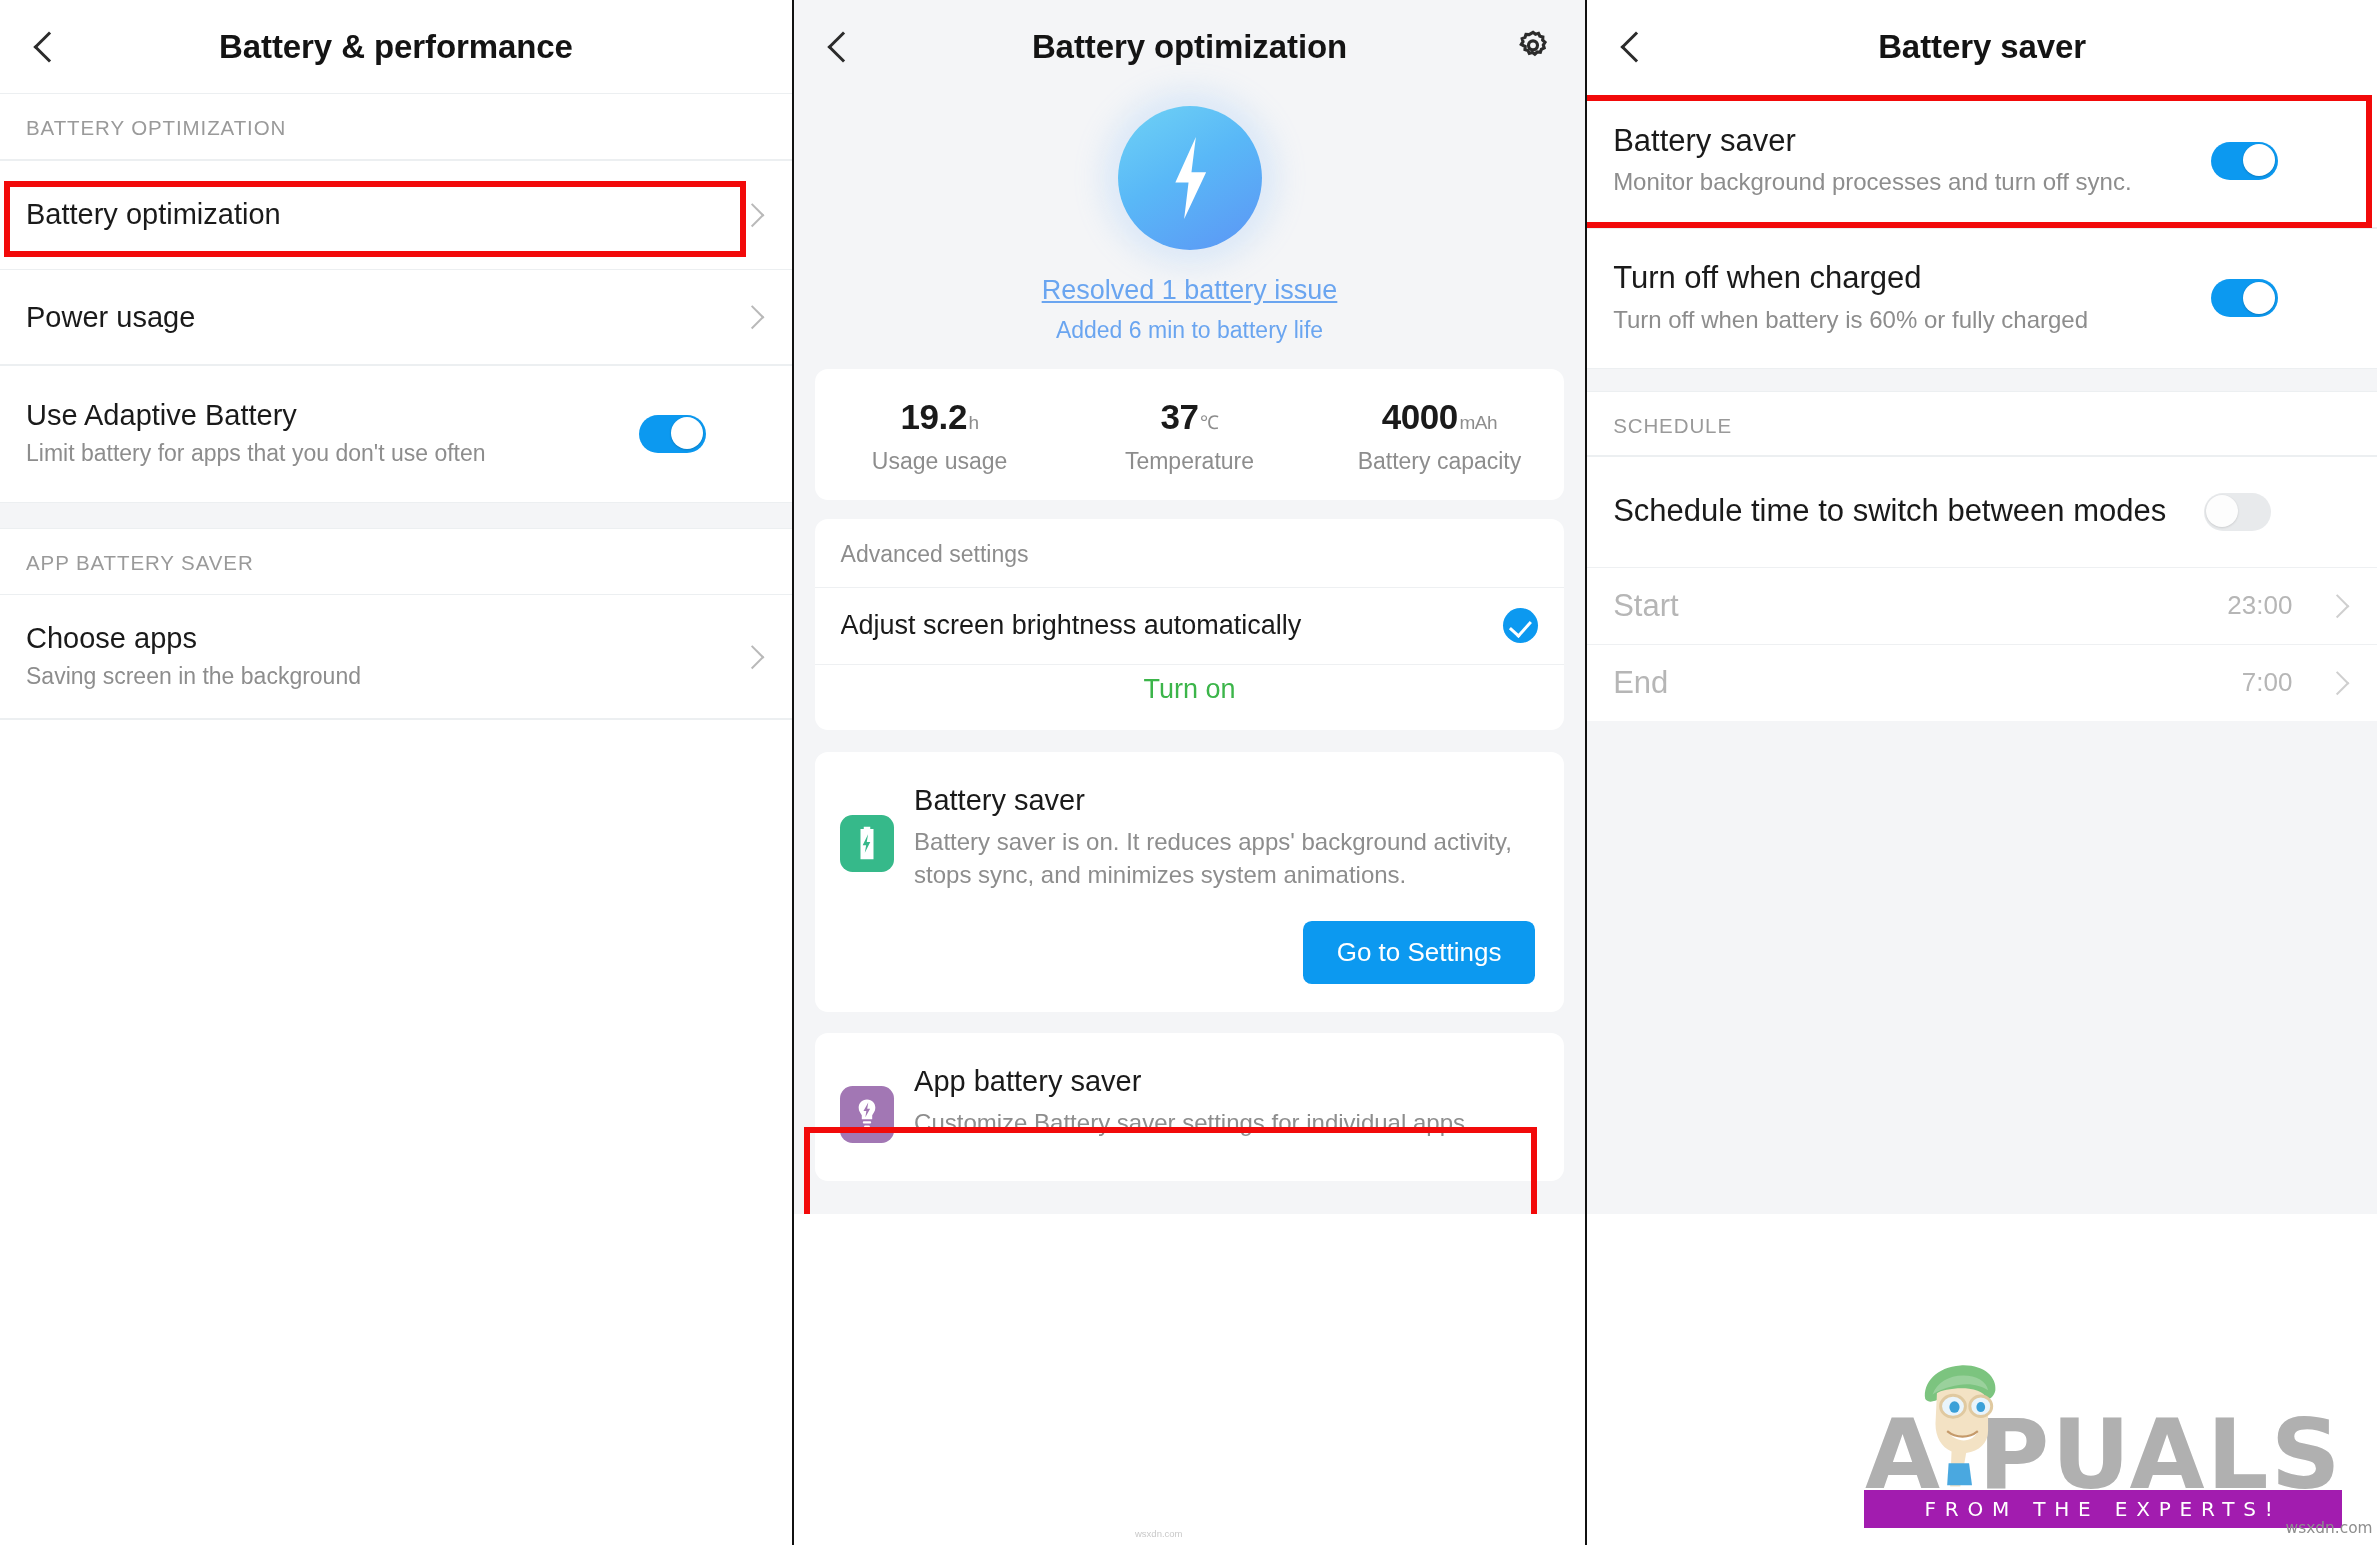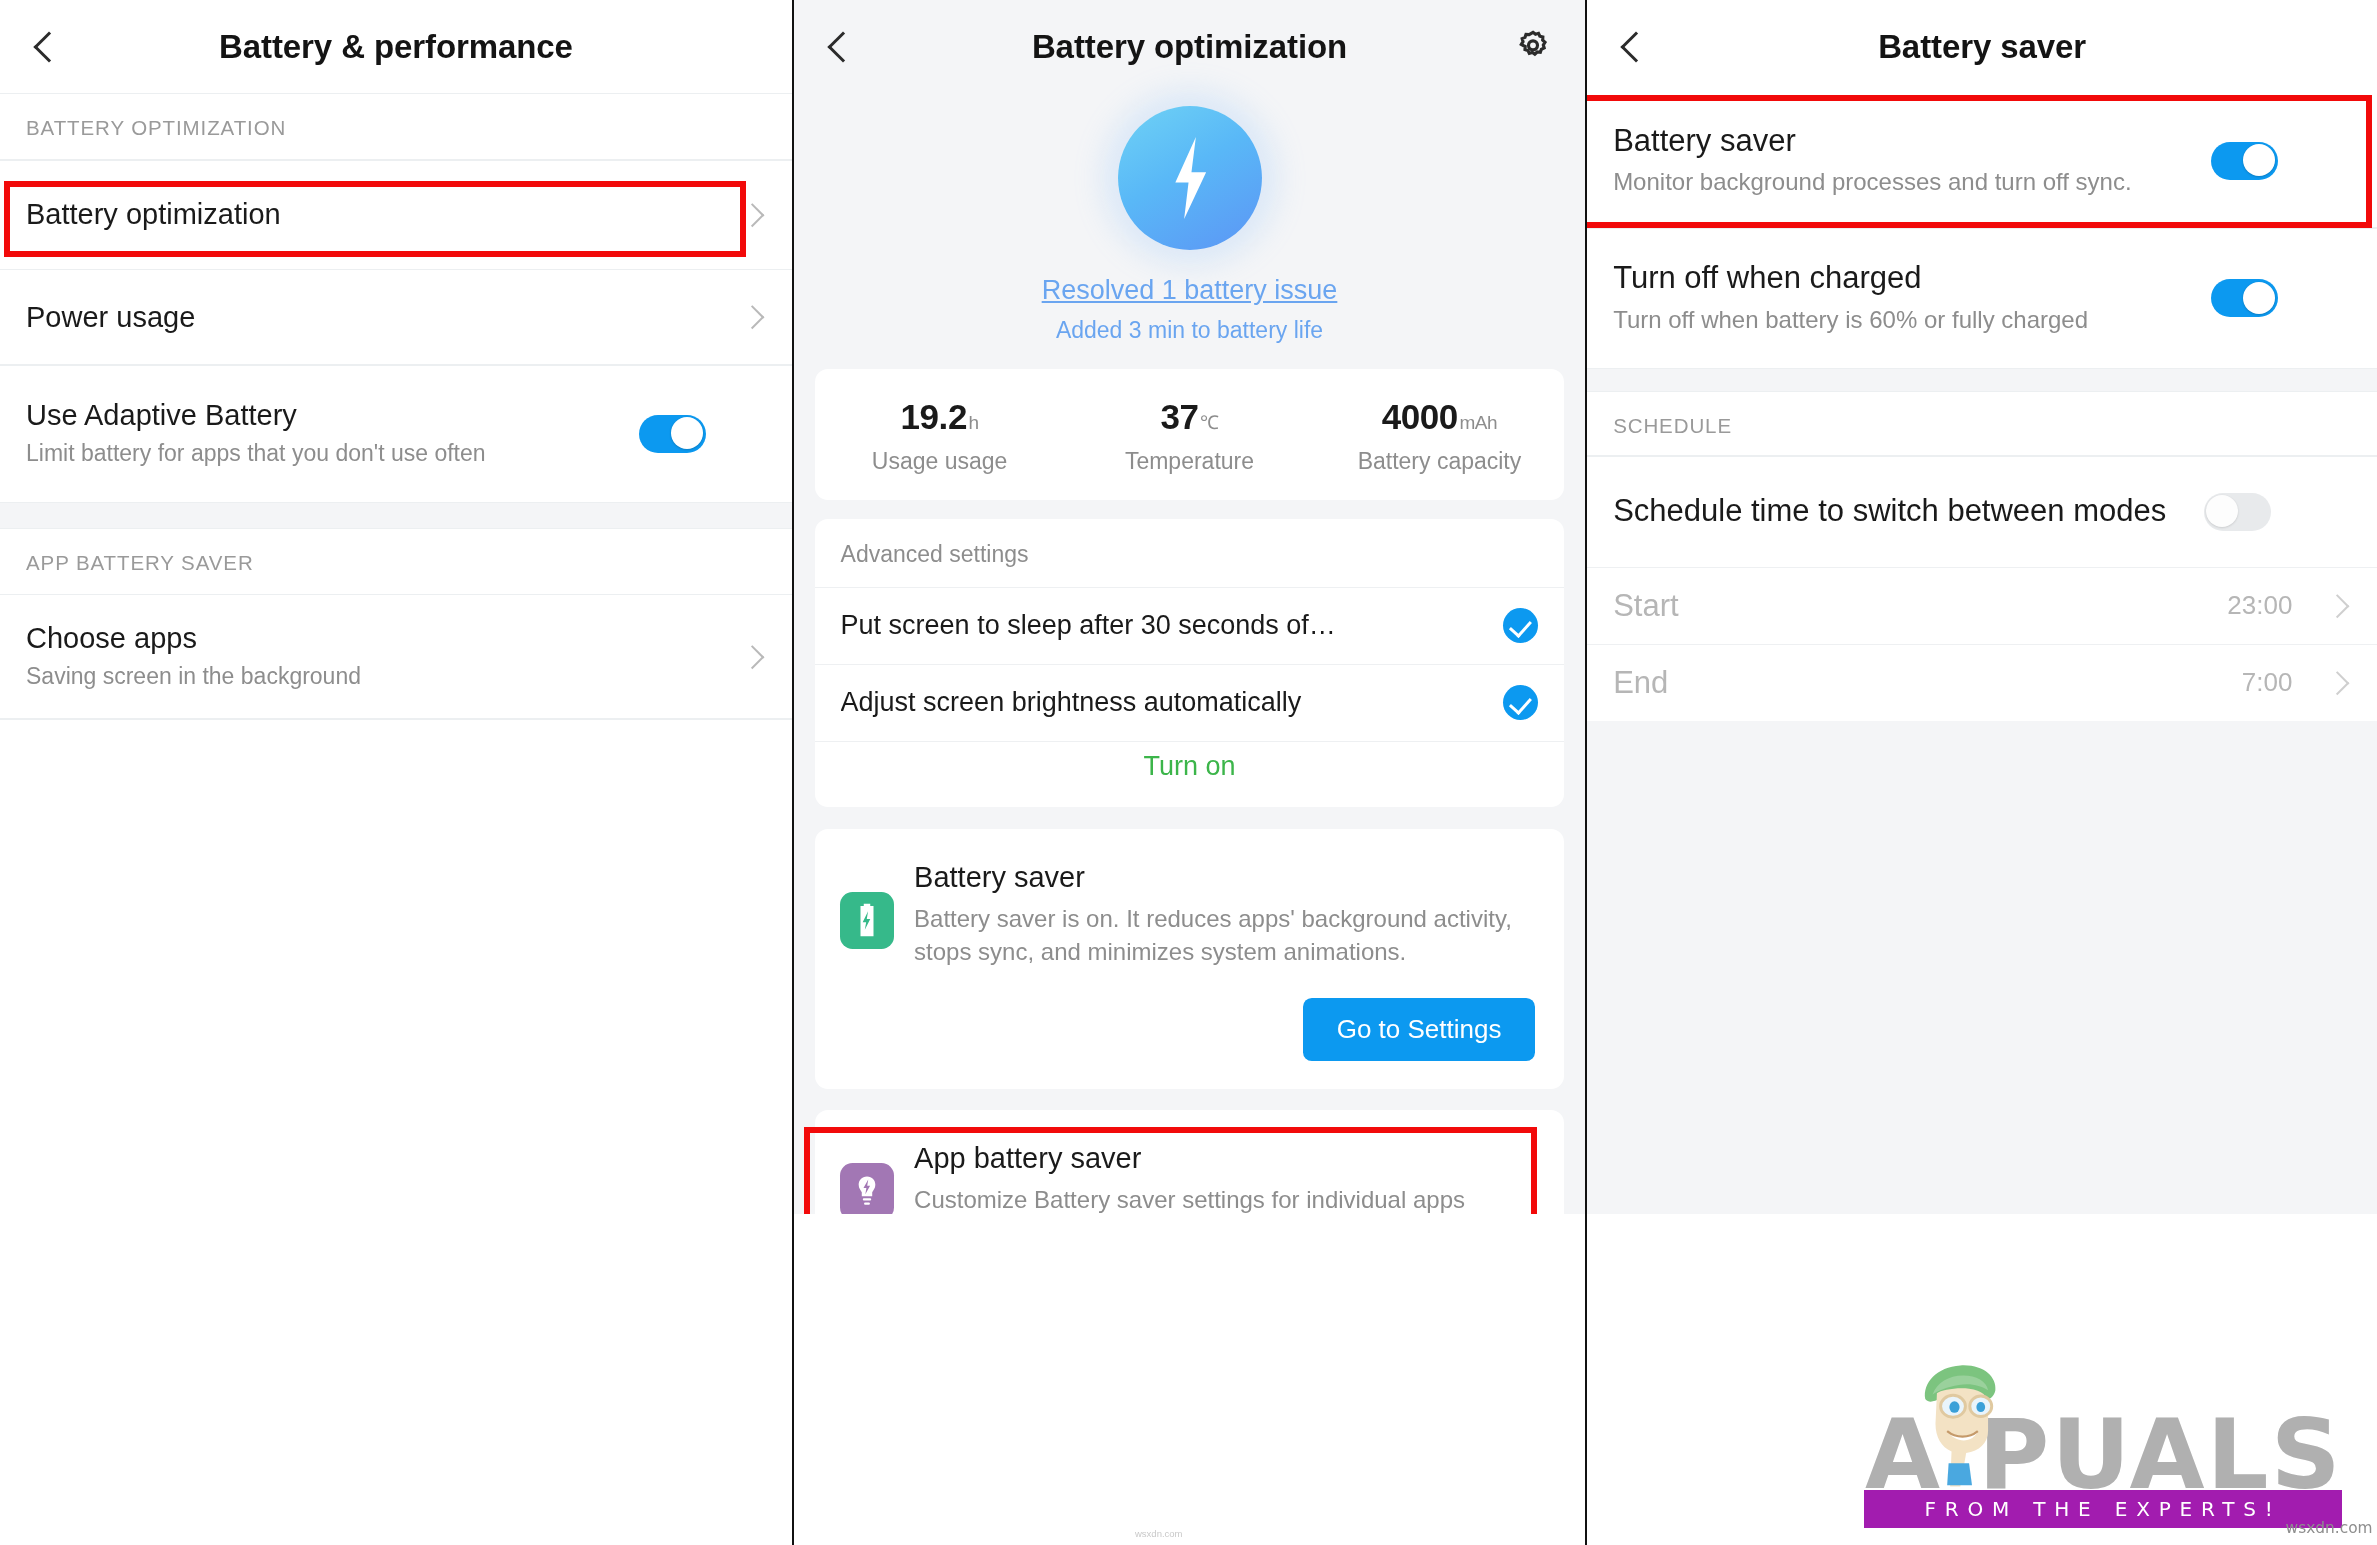--- a/index.html
+++ b/index.html
@@ -482,21 +482,21 @@
       </div>
     </div>
 
     <div class="hero">
       <div class="bolt-circle">
         <svg viewBox="0 0 40 60">
             <path d="M24 2 L10 33 L19 33 L16 58 L31 26 L21 26 Z" fill="#ffffff"></path>
           </svg>
       </div>
       <div class="hero-main">Resolved 1 battery issue</div>
-      <div class="hero-sub">Added 3 min  to battery life</div>
+      <div class="hero-sub">Added 6 min  to battery life</div>
     </div>
 
     <div class="card" style="margin-top:25px;">
       <div class="statrow">
         <div class="stat">
           <div class="val"><span>19.2</span><span class="unit">h</span></div>
           <div class="cap">Usage usage</div>
         </div>
         <div class="stat">
           <div class="val"><span>37</span><span class="unit">℃</span></div>
@@ -504,24 +504,20 @@
         </div>
         <div class="stat">
           <div class="val"><span>4000</span><span class="unit">mAh</span></div>
           <div class="cap">Battery capacity</div>
         </div>
       </div>
     </div>
 
     <div class="card" style="margin-top:19px;">
       <div class="adv-head">Advanced settings</div>
-      <div class="adv-row">
-        <div class="t">Put screen to sleep after 30 seconds of…</div>
-        <div class="tick"></div>
-      </div>
       <div class="adv-row">
         <div class="t">Adjust screen brightness automatically</div>
         <div class="tick"></div>
       </div>
       <div class="turnon">Turn on</div>
     </div>
 
     <div class="card" style="margin-top:22px;">
       <div class="promo">
         <div class="sq-icon green">

